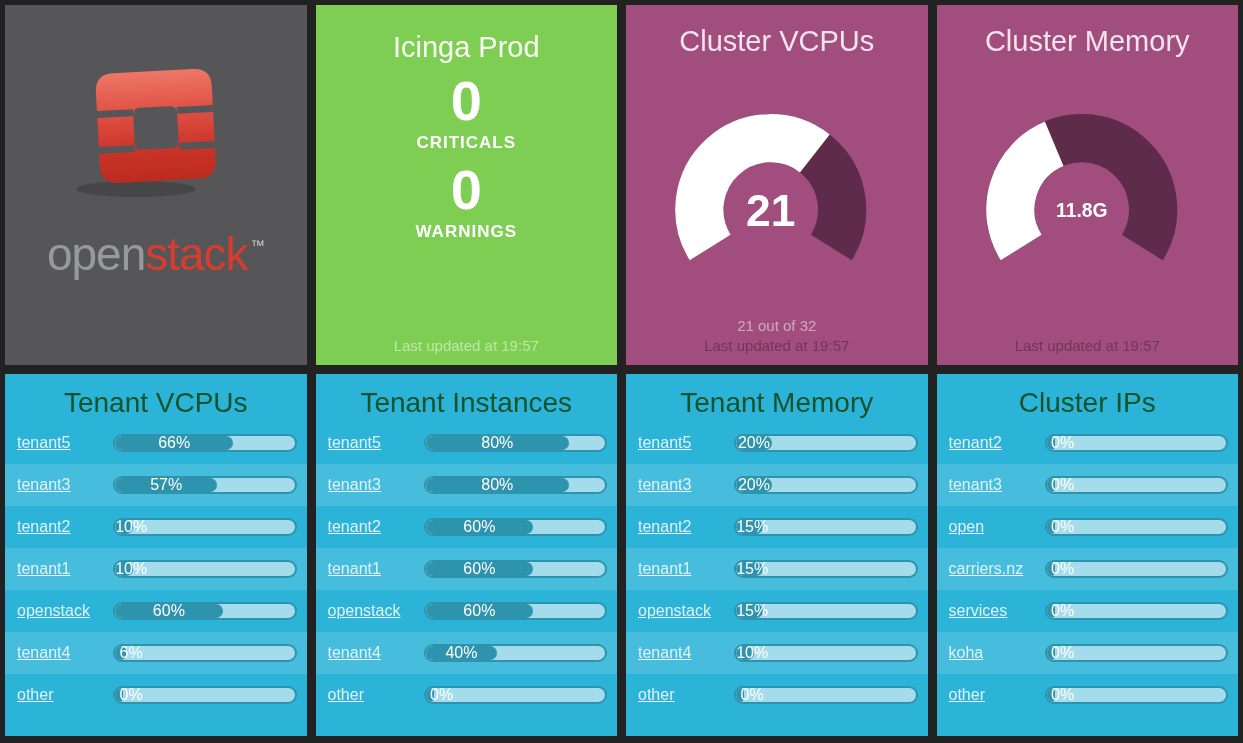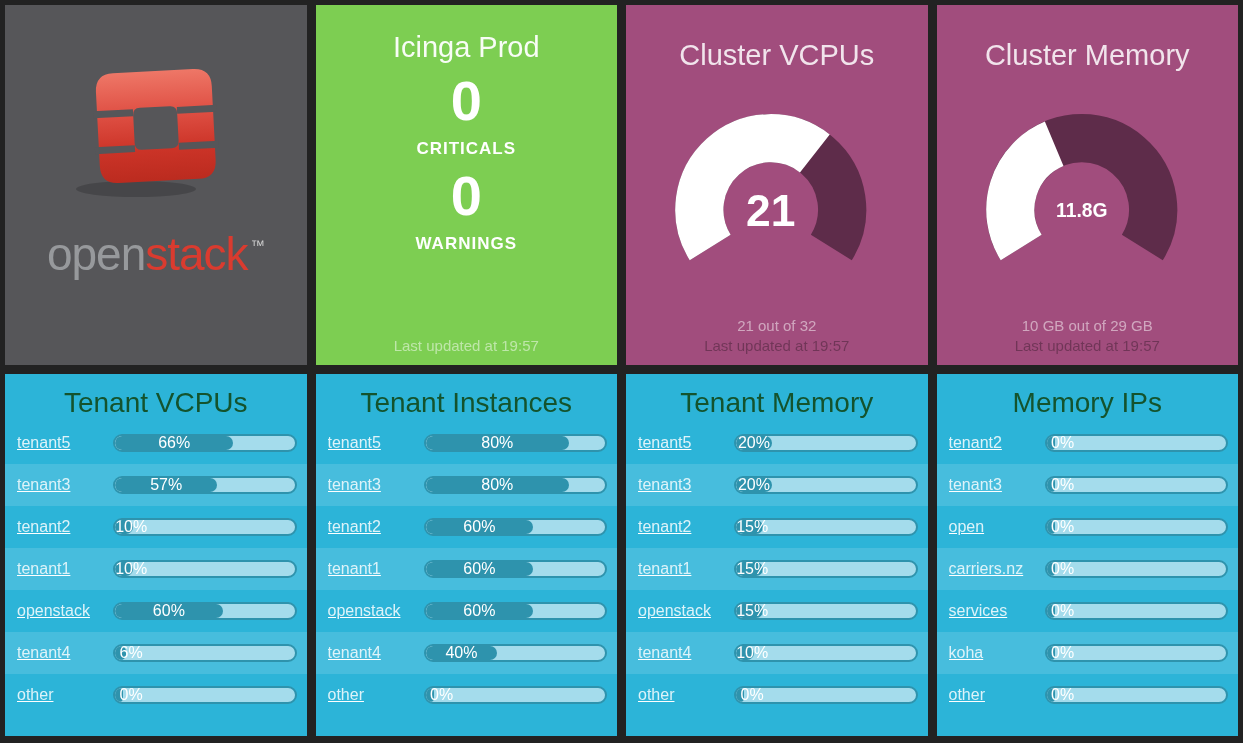--- a/index.html
+++ b/index.html
@@ -26,25 +26,25 @@
   .os-logo { width: 160px; height: 150px; margin-top: 52px; }
   .wordmark { margin-top: 24px; font-size: 46px; font-weight: 400; letter-spacing: -1px; line-height: 1; white-space: nowrap; }
   .wm-open  { color: var(--logo_gray); }
   .wm-stack { color: var(--logo_red); }
   .wm-tm { font-size: 14px; color: #cfcfcf; vertical-align: 20px; margin-left: 3px; letter-spacing: 0; }
 
   
   .tile-green { background: var(--tile_green); text-align: center; }
   .g-title { margin: 26px 4px 0; font-size: 29px; font-weight: 400; color: rgba(255,255,255,0.95); }
   .big-num { font-size: 56px; font-weight: 700; line-height: 1.05; margin-top: 8px; }
-  .num-label { font-size: 17px; font-weight: 700; letter-spacing: 1px; margin-top: 8px; }
+  .num-label { font-size: 17px; font-weight: 700; letter-spacing: 1px; margin-top: 2px; }
 
   
   .tile-purple { background: var(--tile_purple); text-align: center; }
-  .p-title { margin: 34px 0 0; font-size: 29px; font-weight: 400; color: rgba(255,255,255,0.85); }
+  .p-title { margin: 20px 0 0; font-size: 29px; font-weight: 400; color: rgba(255,255,255,0.85); }
   .gauge { position: absolute; top: 72px; left: 0; right: 12px; display: flex; justify-content: flex-start; }
   .moreinfo { position: absolute; bottom: 31px; left: 0; width: 100%; text-align: center;
               font-size: 15px; margin: 0; color: rgba(255,255,255,0.5); }
   .updated { position: absolute; bottom: 11px; left: 0; width: 100%; text-align: center;
              font-size: 15px; margin: 0; }
   .updated-light { color: rgba(255,255,255,0.5); }
   .updated-dark  { color: rgba(0,0,0,0.3); }
 
   
   .tile-cyan { background: var(--tile_cyan); }
@@ -114,21 +114,20 @@
 
   <section class="tile tile-purple">
     <h2 class="p-title">Cluster Memory</h2>
     <div class="gauge">
         <svg width="300" height="245" viewBox="0 0 300 245">
           <path d="M 87.24 172.21 A 74 74 0 1 1 212.76 172.21" fill="none" stroke="#5e2c4a" stroke-width="50"></path>
           <path d="M 87.24 172.21 A 74 74 0 0 1 121.42 64.74" fill="none" stroke="#ffffff" stroke-width="50"></path>
           <text x="150" y="140.2" text-anchor="middle" fill="#ffffff" font-size="20" font-weight="700" font-family="&quot;Liberation Sans&quot;, &quot;DejaVu Sans&quot;, sans-serif">11.8G</text>
         </svg>
       </div>
-    <p class="moreinfo">10 GB out of 29 GB</p>
     <p class="updated updated-dark">Last updated at 19:57</p>
   </section>
 
   <section class="tile tile-cyan">
     <h2 class="c-title t-title">Tenant VCPUs</h2>
     <div class="rows">
         <div class="row">
           <span class="rlabel">tenant5</span>
           <span class="track">
             <span class="fill" style="width:66%"></span>
@@ -281,21 +280,21 @@
         <div class="row">
           <span class="rlabel">other</span>
           <span class="track">
             <span class="fill" style="width:8px"></span>
             <span class="pct" style="left:9%">0%</span>
           </span>
         </div>
       </div>
   </section>
   <section class="tile tile-cyan">
-    <h2 class="c-title t-title">Memory IPs</h2>
+    <h2 class="c-title t-title">Cluster IPs</h2>
     <div class="rows">
         <div class="row">
           <span class="rlabel">tenant2</span>
           <span class="track">
             <span class="fill" style="width:8px"></span>
             <span class="pct" style="left:9%">0%</span>
           </span>
         </div>
         <div class="row band">
           <span class="rlabel">tenant3</span>

